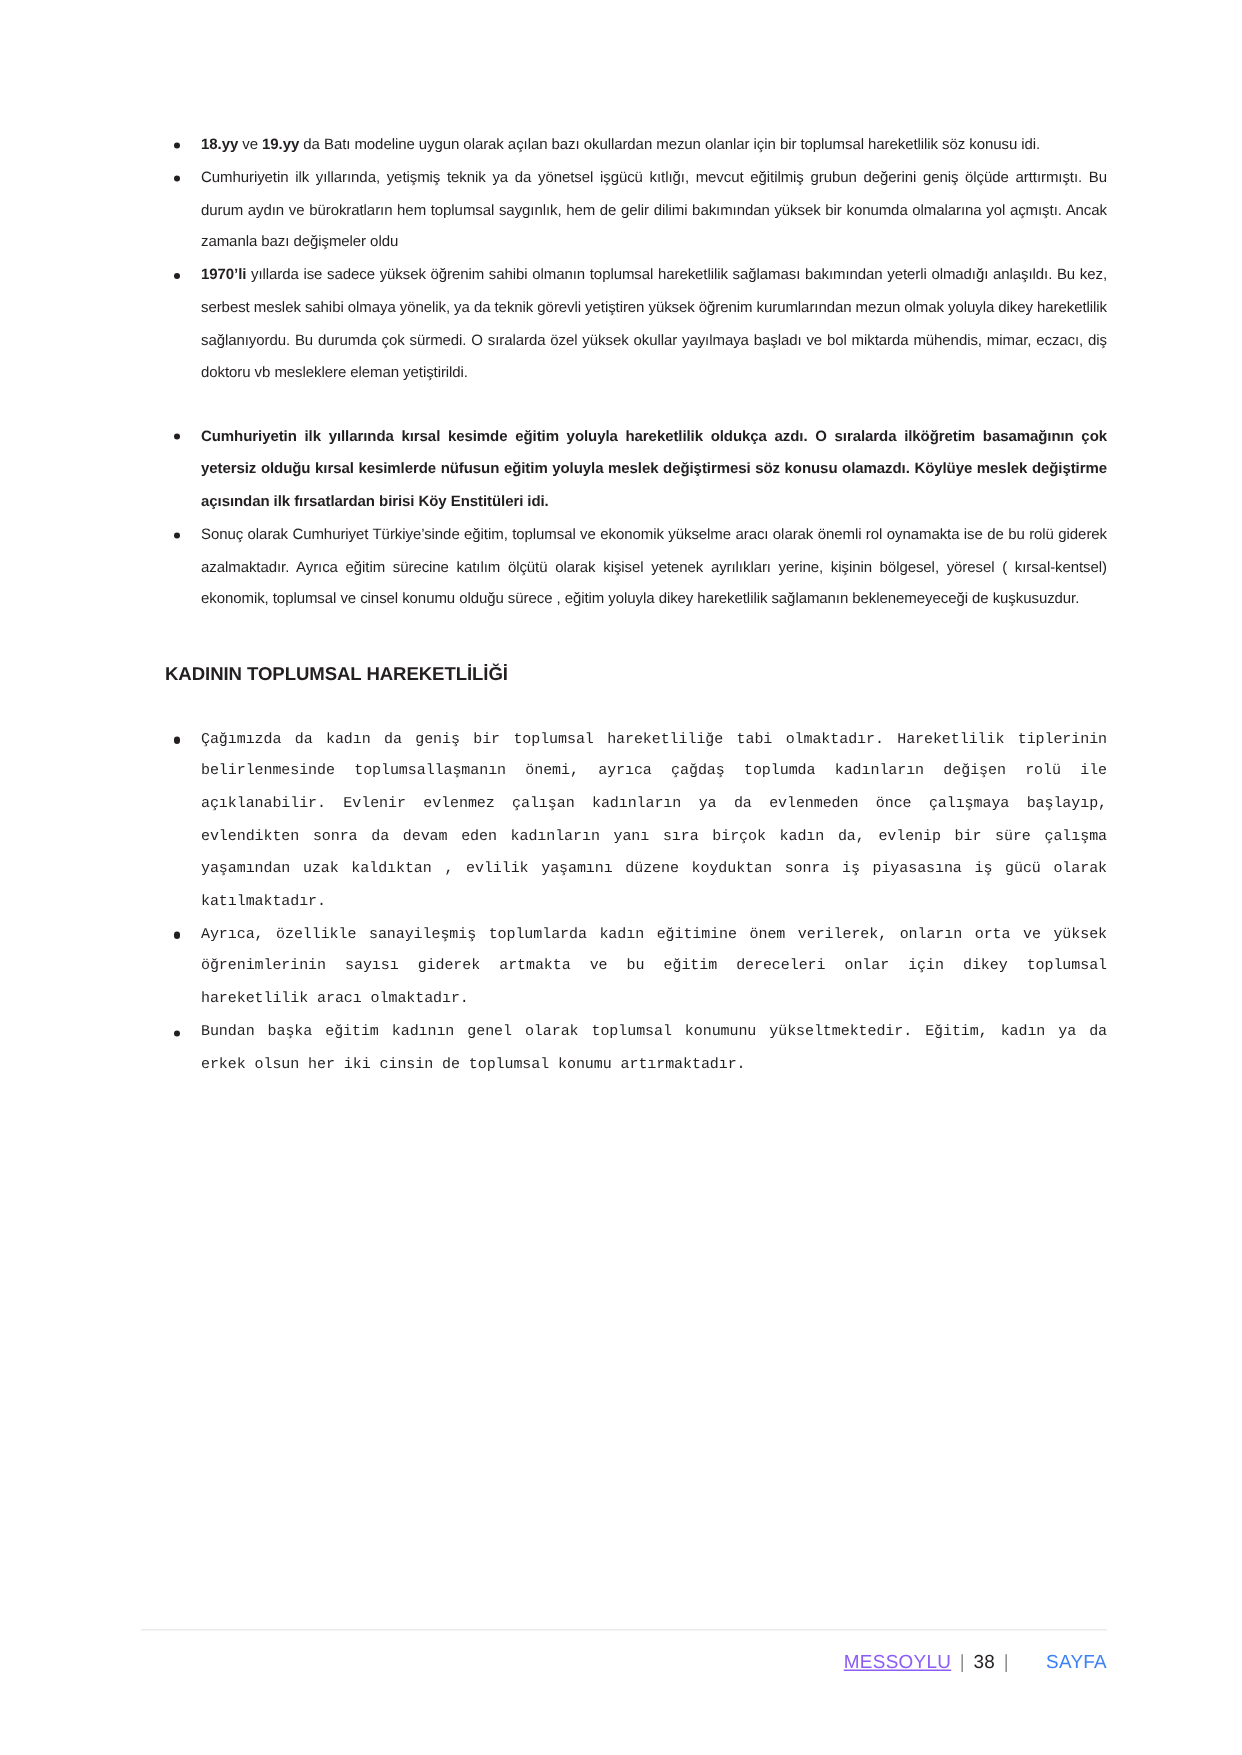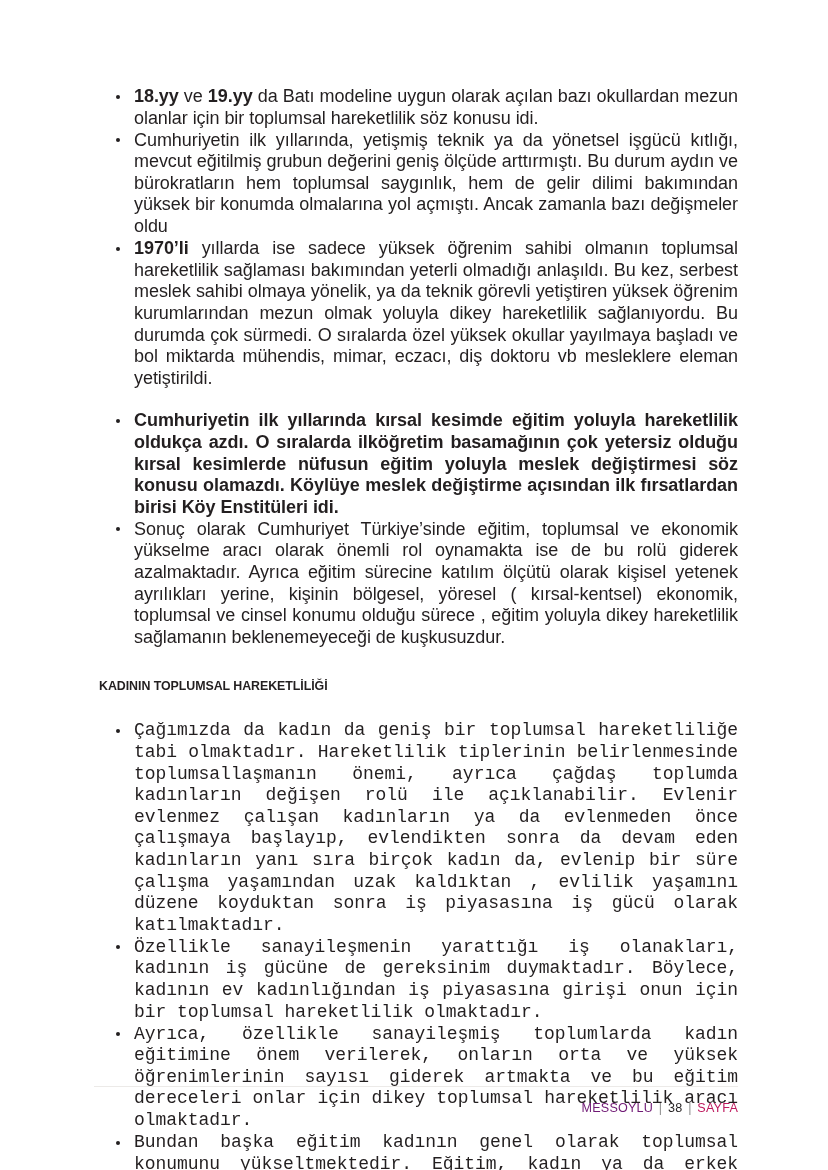--- a/index.html
+++ b/index.html
@@ -30,21 +30,21 @@
   
   ul.bullets {
     list-style: none;
     margin: 0;
     padding: 0;
   }
   ul.bullets > li {
     position: relative;
     padding-left: 40px;
     margin: 0 0 0.5px 0;
-    font-size: 18px;
+    font-size: 10px;
     line-height: 21.6px;
     text-align: justify;
     text-justify: inter-word;
     letter-spacing: -0.05px;
     color: #231f20;
   }
   ul.bullets > li::before {
     content: "";
     position: absolute;
     left: 22px;
@@ -60,21 +60,21 @@
   }
 
   
   .gap-before {
     margin-top: 21px !important;
     font-weight: bold;
   }
 
   
   h2.section-heading {
-    margin: 5px;
+    margin: 16px;
     padding: 0;
     font-size: 12.4px;
     font-weight: bold;
     line-height: 20px;
     letter-spacing: -0.05px;
     color: #231f20;
   }
   .heading-block {
     margin-top: 28px;
     margin-bottom: 24px;
@@ -112,24 +112,26 @@
   }
   .footer-text .sep {
     color: #8e8e8e;
     padding: 0 2px;
   }
   .footer-text .page-num {
     color: #231f20;
     font-weight: normal;
   }
   .footer-text .label-muted {
-    color: #be185d;
+    color: #3b82f6;
+    margin-left: 19px;
   }
   .footer-text .brand {
-    color: #701a75;
+    color: #8b5cf6;
+    text-decoration: underline;
   }
 </style>
 </head>
 <body>
 
 <div class="page">
 
   <div class="content">
 
     <ul class="bullets list-block-1">
@@ -139,21 +141,20 @@
         <li class="gap-before"><span>Cumhuriyetin ilk yıllarında kırsal kesimde eğitim yoluyla hareketlilik oldukça azdı. O sıralarda ilköğretim basamağının çok yetersiz olduğu kırsal kesimlerde nüfusun eğitim yoluyla meslek değiştirmesi söz konusu olamazdı. Köylüye meslek değiştirme açısından ilk fırsatlardan birisi Köy Enstitüleri idi.</span></li>
         <li><span>Sonuç olarak Cumhuriyet Türkiye’sinde eğitim, toplumsal ve ekonomik yükselme aracı olarak önemli rol oynamakta ise de bu rolü giderek azalmaktadır. Ayrıca eğitim sürecine katılım ölçütü olarak kişisel yetenek ayrılıkları yerine, kişinin bölgesel, yöresel ( kırsal-kentsel) ekonomik, toplumsal ve cinsel konumu olduğu sürece , eğitim yoluyla dikey hareketlilik sağlamanın beklenemeyeceği de kuşkusuzdur.</span></li>
       </ul>
 
     <div class="heading-block">
       <h2 class="section-heading">KADININ TOPLUMSAL HAREKETLİLİĞİ</h2>
     </div>
 
     <ul class="bullets list-block-2">
         <li><span>Çağımızda da kadın da geniş bir toplumsal hareketliliğe tabi olmaktadır. Hareketlilik tiplerinin belirlenmesinde toplumsallaşmanın önemi, ayrıca çağdaş toplumda kadınların değişen rolü ile açıklanabilir.  Evlenir evlenmez çalışan kadınların ya da evlenmeden önce çalışmaya başlayıp, evlendikten sonra da devam eden kadınların yanı sıra birçok kadın da, evlenip bir süre çalışma yaşamından uzak kaldıktan , evlilik yaşamını düzene koyduktan sonra iş piyasasına iş gücü olarak katılmaktadır.</span></li>
-        <li><span>Özellikle sanayileşmenin yarattığı iş olanakları, kadının iş gücüne de gereksinim duymaktadır. Böylece, kadının ev kadınlığından iş piyasasına girişi onun için bir toplumsal hareketlilik olmaktadır.</span></li>
         <li><span>Ayrıca, özellikle sanayileşmiş toplumlarda kadın eğitimine önem verilerek, onların orta ve yüksek öğrenimlerinin sayısı giderek artmakta ve bu eğitim dereceleri onlar için dikey toplumsal hareketlilik aracı olmaktadır.</span></li>
         <li><span>Bundan başka eğitim kadının genel olarak toplumsal konumunu yükseltmektedir. Eğitim, kadın ya da erkek olsun her iki cinsin de toplumsal konumu artırmaktadır.</span></li>
       </ul>
 
   </div>
 
   <div class="footer">
     <div class="footer-rule"></div>
     <div class="footer-text">
       <span class="brand">MESSOYLU</span>

